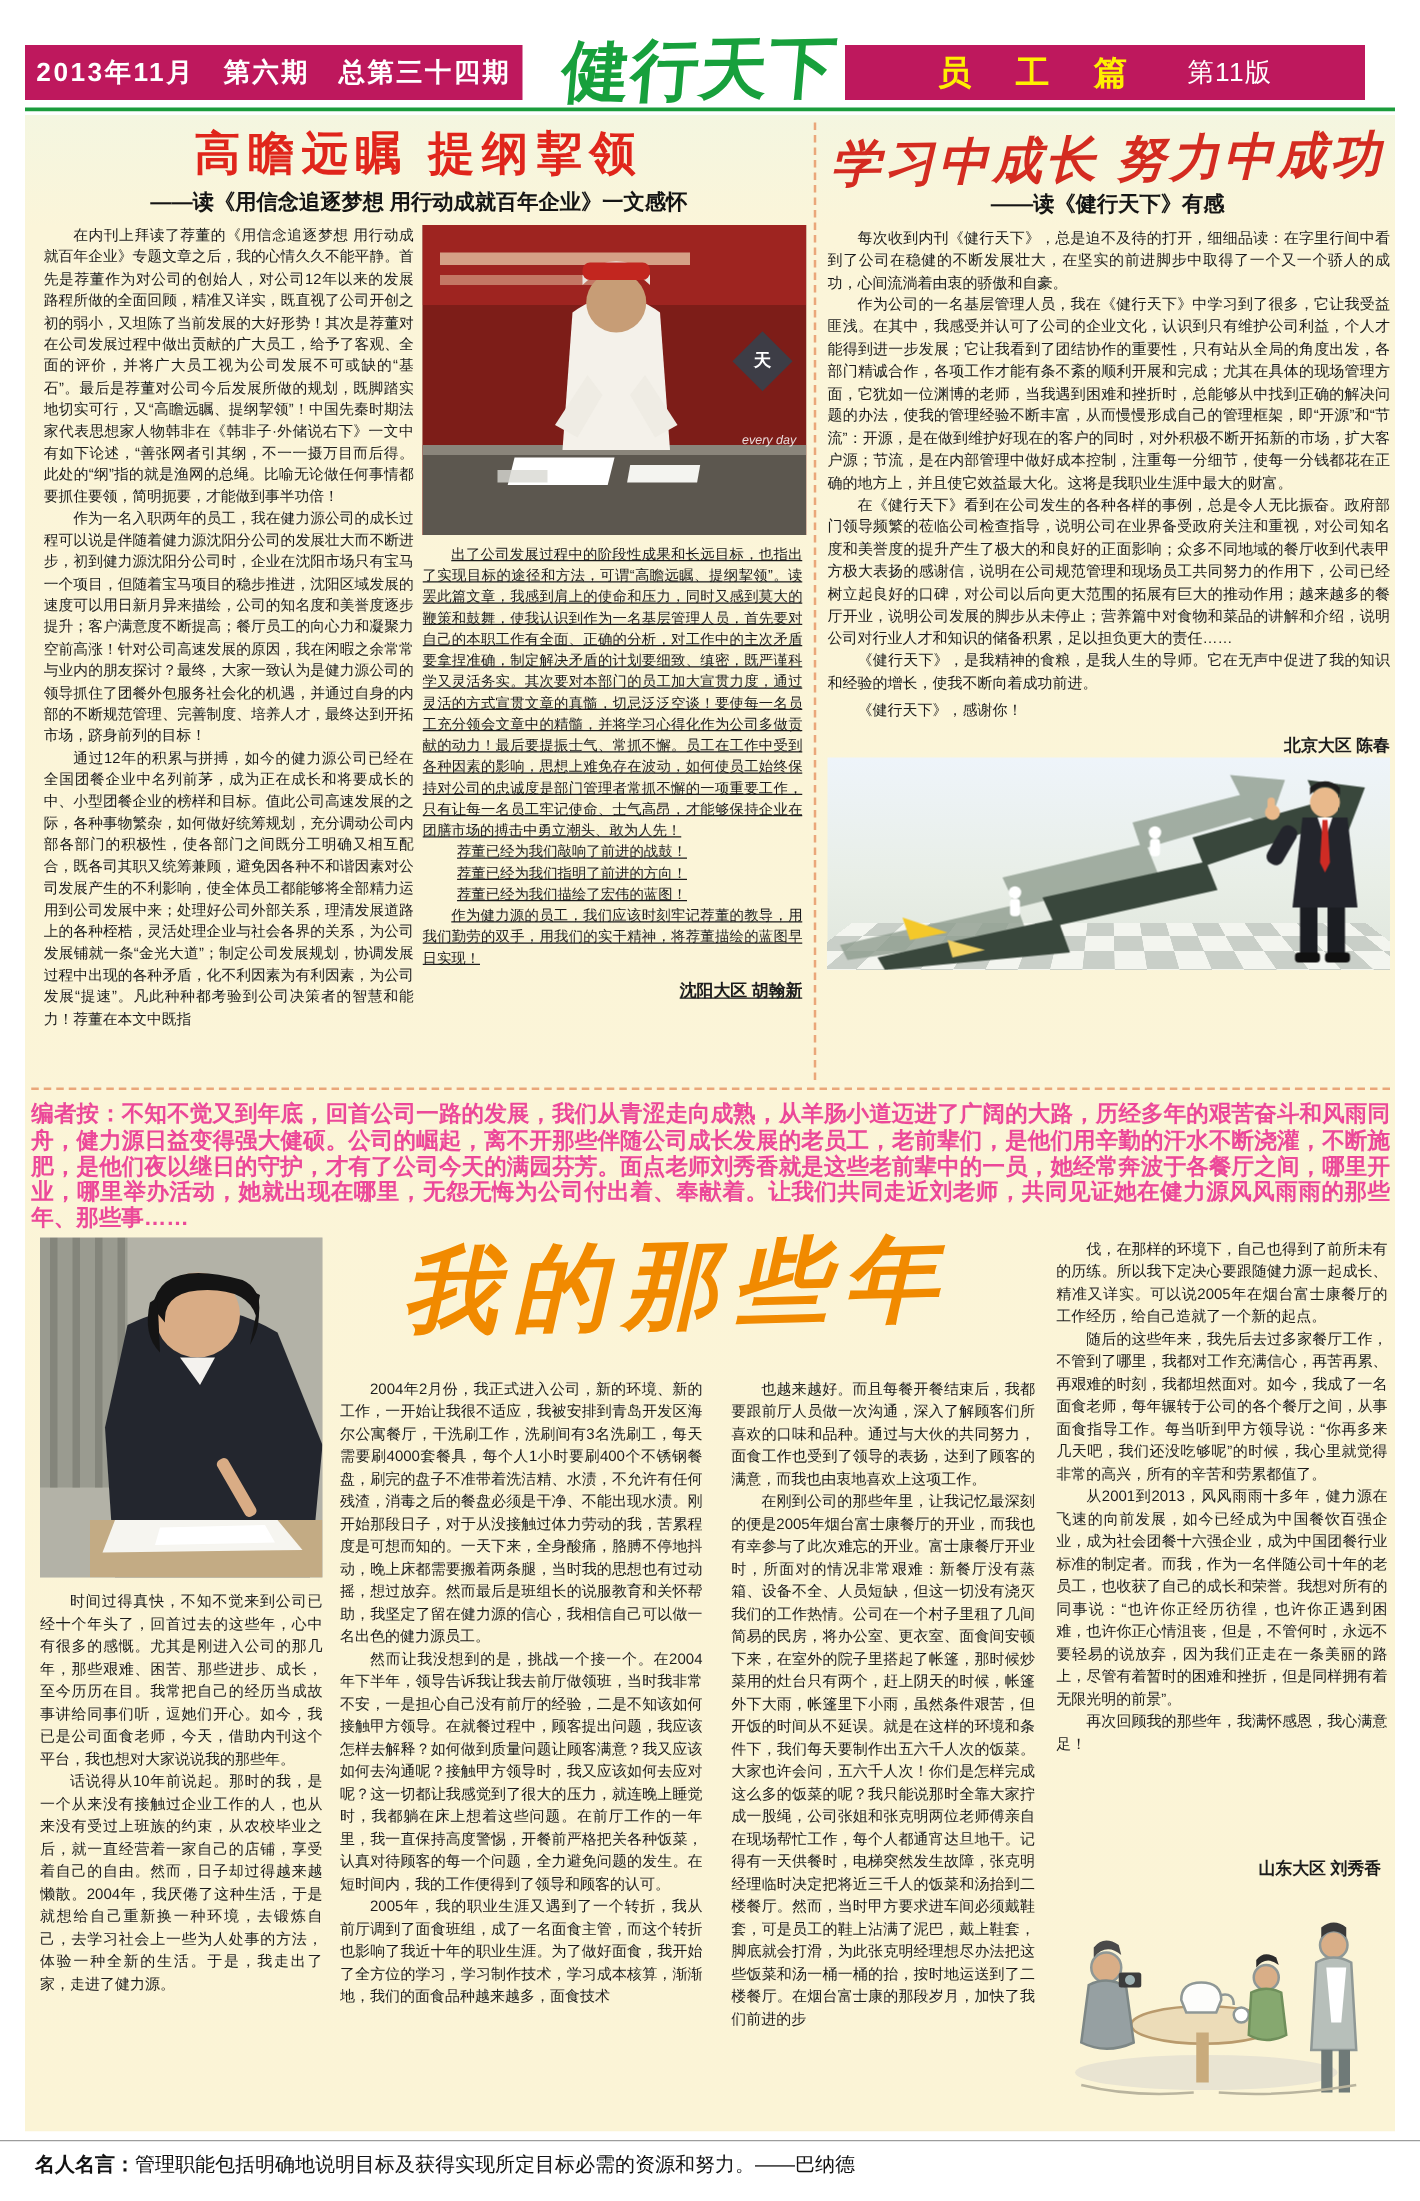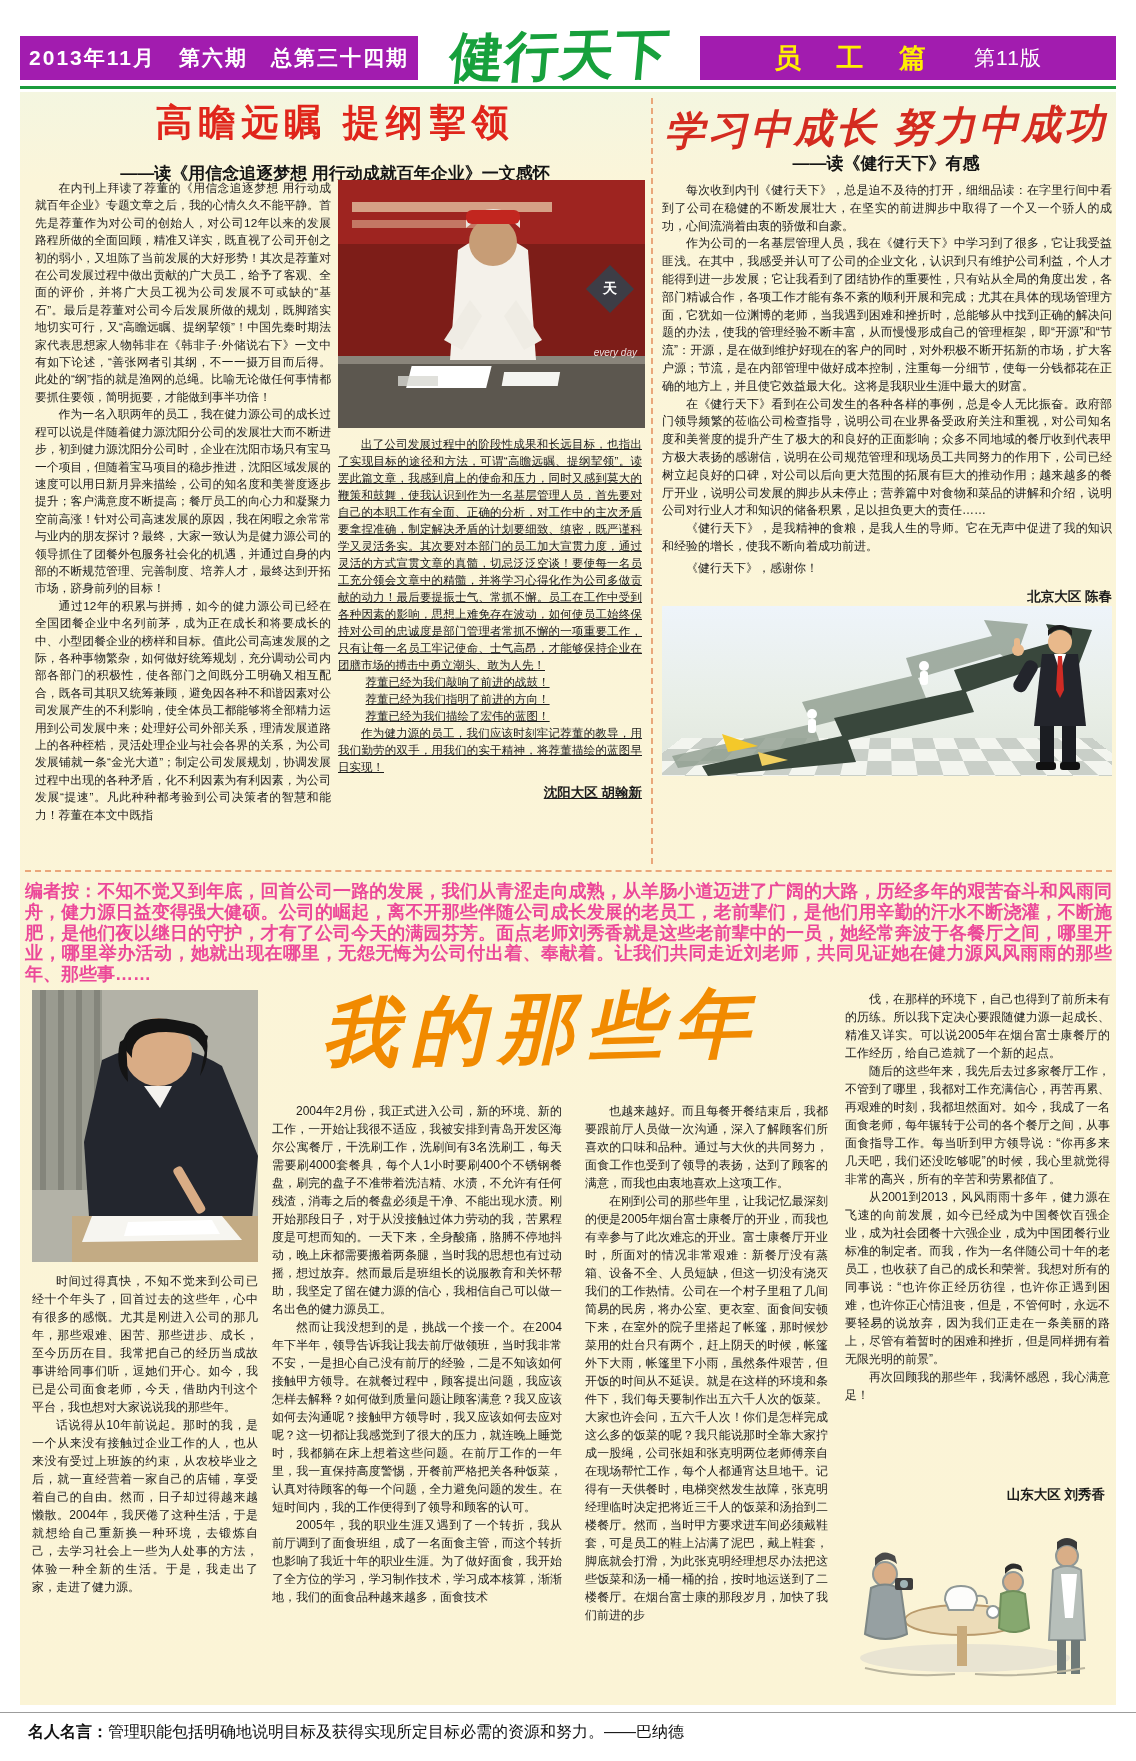--- a/index.html
+++ b/index.html
@@ -1,37 +1,37 @@
 <!DOCTYPE html>
 <html><head>
 <meta charset="utf-8">
 <style>
   html,body{margin:0;padding:0;background:#e8e8e8;}
   .page{position:relative;width:1136px;height:1761px;background:#ffffff;margin:0 auto;
         font-family:"Liberation Sans",sans-serif;overflow:hidden;color:#1c1c1c;}
   
-  .hdr-bar{position:absolute;top:36px;height:44px;background:#a21caf;display:flex;align-items:center;justify-content:center;}
+  .hdr-bar{position:absolute;top:36px;height:44px;background:#be185d;display:flex;align-items:center;justify-content:center;}
   .hdr-left{left:20px;width:398px;}
-  .hdr-right{left:700px;width:416px;}
+  .hdr-right{left:676px;width:416px;}
   .issue-txt{color:#fff;font-weight:bold;font-size:21px;letter-spacing:2px;}
   .sec-txt{color:#ffef00;font-weight:bold;font-size:27px;letter-spacing:14px;}
   .pageno-txt{color:#fff;font-weight:normal;font-size:21px;margin-left:34px;letter-spacing:1px;}
   .masthead{position:absolute;left:420px;top:20px;width:280px;text-align:center;
         font-family:"Liberation Serif",serif;font-size:54px;font-weight:bold;color:#17a03c;
         transform:skewX(-6deg) rotate(-1deg);letter-spacing:1px;}
   .hdr-rule{position:absolute;left:20px;top:86px;width:1096px;height:3px;background:#1b9c3c;}
   
   .panel{position:absolute;left:20px;top:92px;width:1096px;height:1613px;
         background:linear-gradient(180deg,#f4f6e0 0,#fbf5d9 90px,#fbf4d6 100%);}
   
   .a-title{position:absolute;text-align:center;font-family:"Liberation Serif",serif;font-weight:bold;}
   .lt{left:25px;top:98px;width:620px;font-size:37px;color:#e0251b;letter-spacing:6px;}
   .rt{left:660px;top:100px;width:452px;font-size:40px;color:#d42b20;font-style:italic;letter-spacing:3px;transform:rotate(-1deg);}
   .a-sub{position:absolute;text-align:center;font-weight:bold;font-size:17px;color:#141414;}
-  .ls{left:25px;top:162px;width:620px;}
+  .ls{left:25px;top:150px;width:620px;}
   .rs{left:660px;top:152px;width:452px;}
   .colbox{position:absolute;overflow:hidden;text-align:justify;}
   .body-a{font-size:11.8px;line-height:17.4px;}
   .body-b{font-size:11.5px;line-height:17px;text-decoration:underline;}
   .body-c{font-size:12px;line-height:17.8px;}
   .body-d{font-size:12px;line-height:18px;}
   .para{margin:0;text-indent:2em;text-align:justify;}
   .verse{margin:0;padding-left:2.4em;text-indent:0;}
   .byline{font-weight:bold;text-align:right;font-size:13.5px;margin-top:8px;}
   .byline-r{padding-right:70px;}

